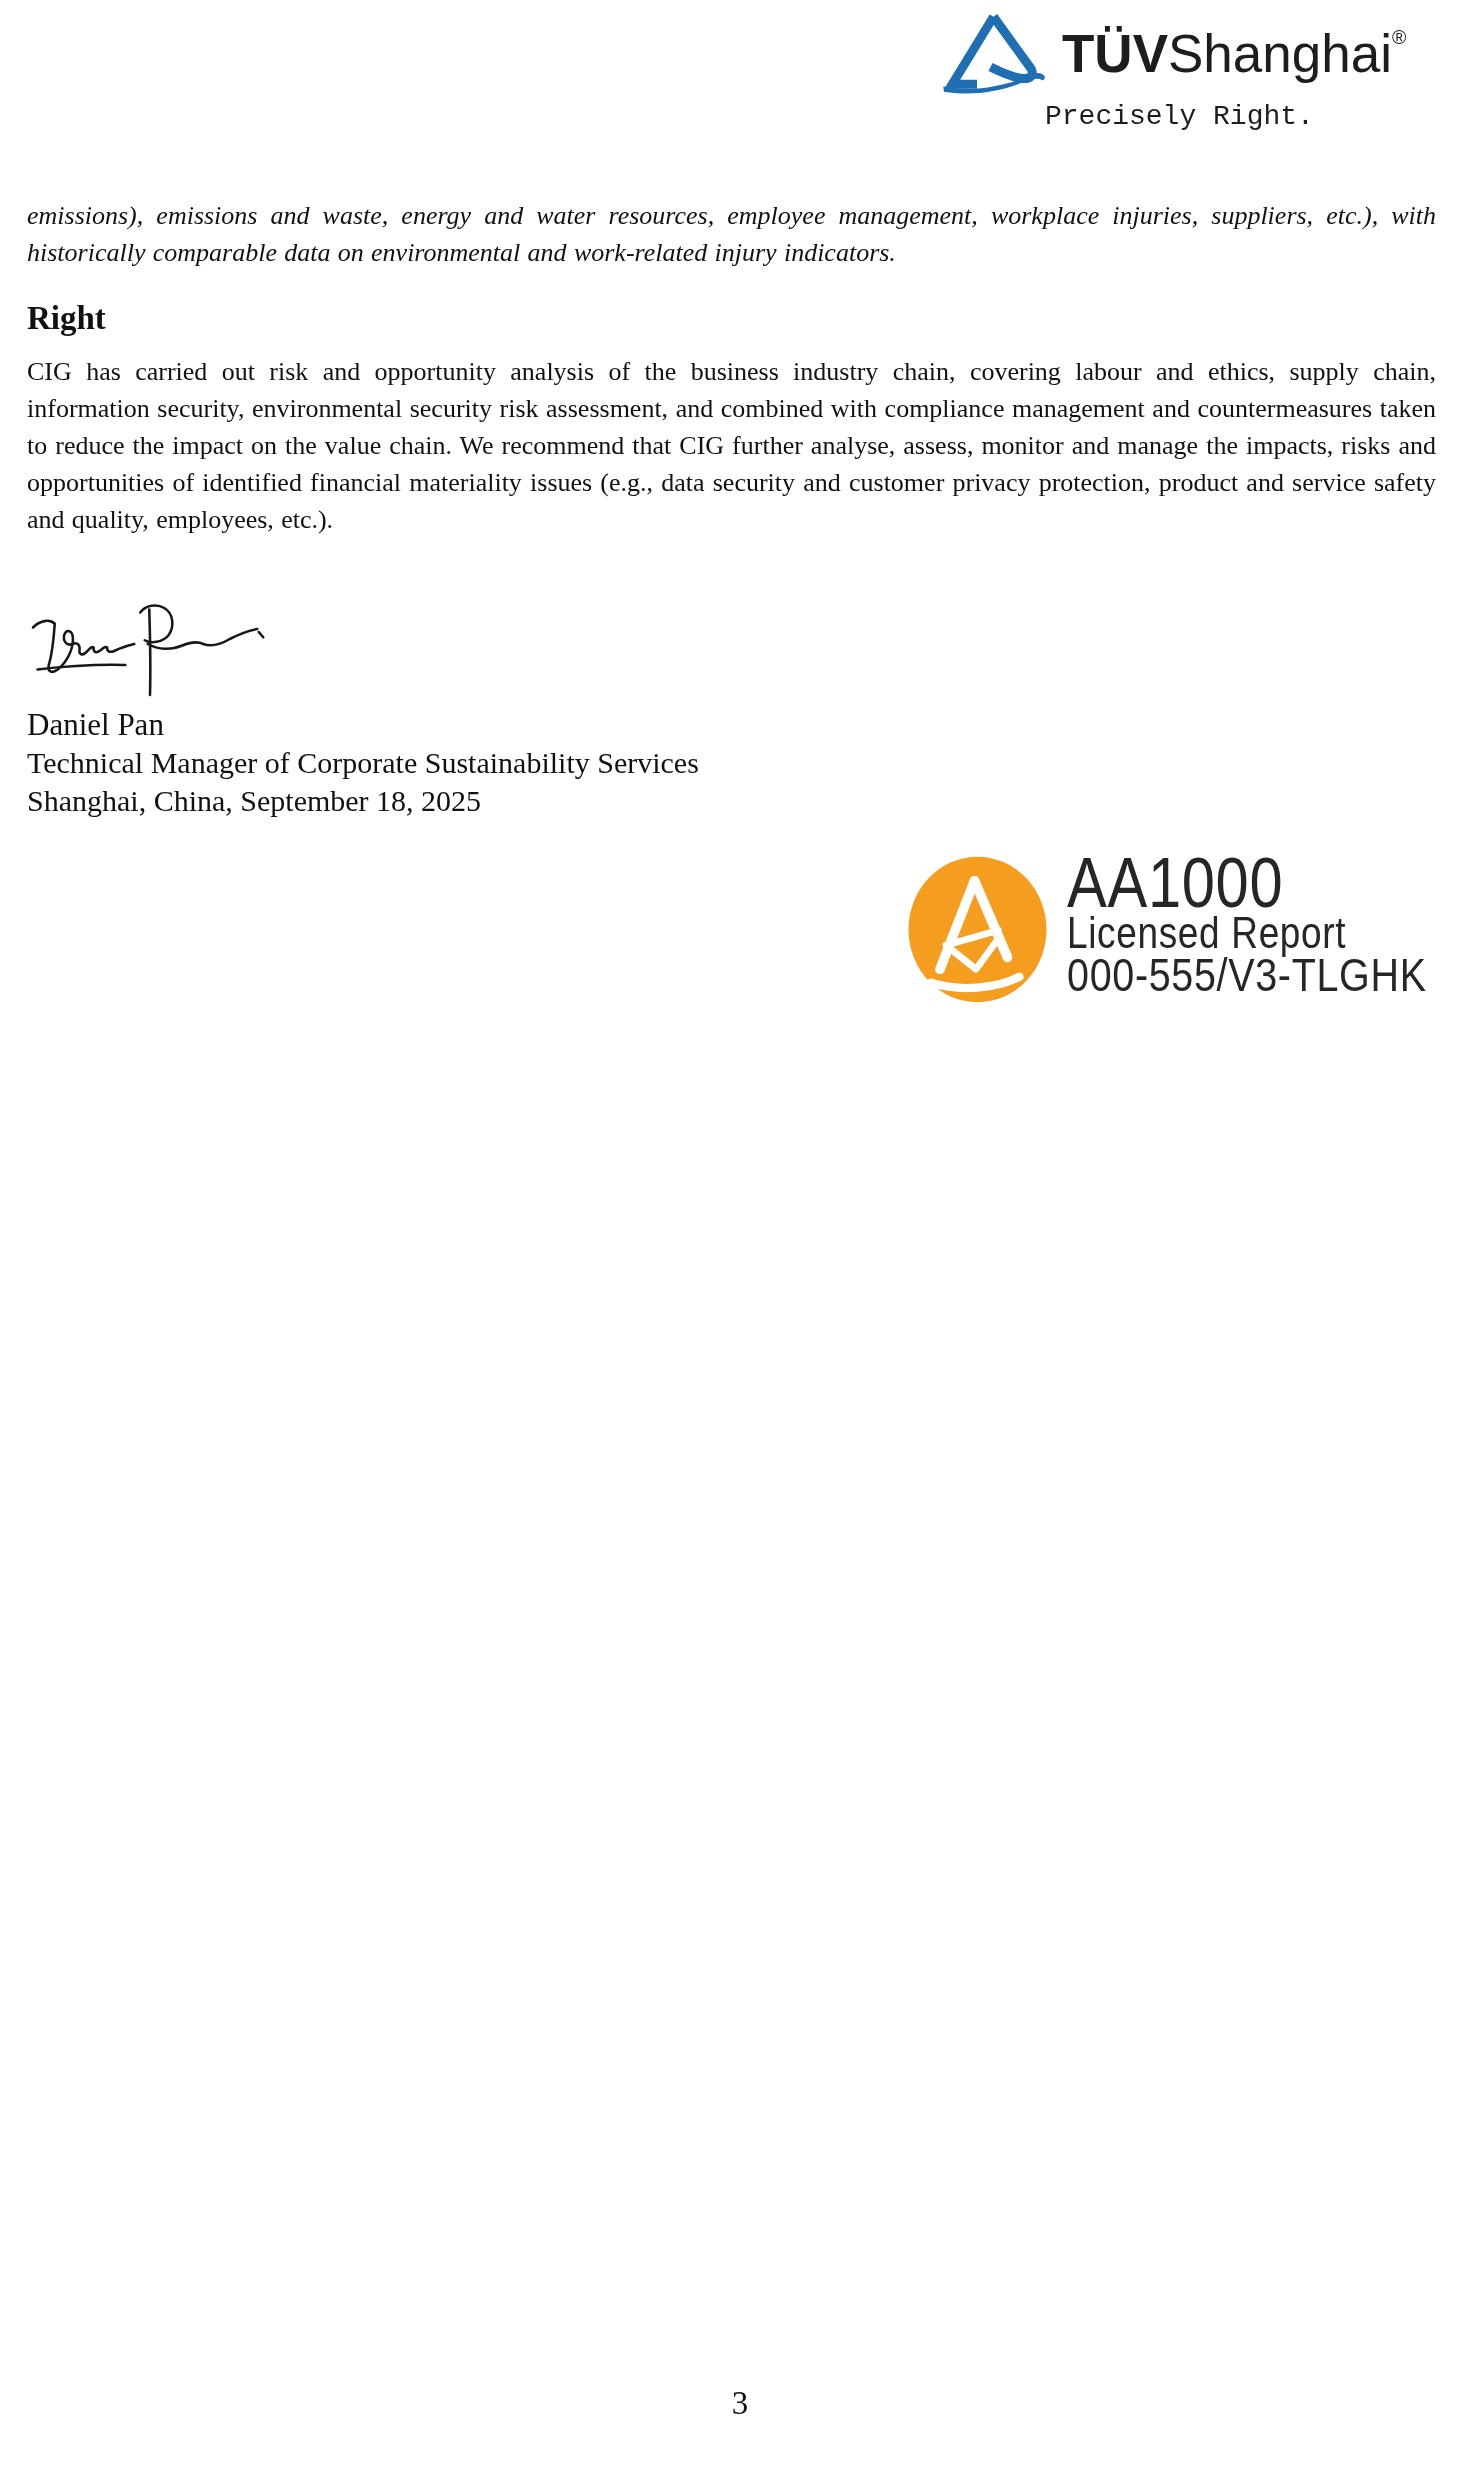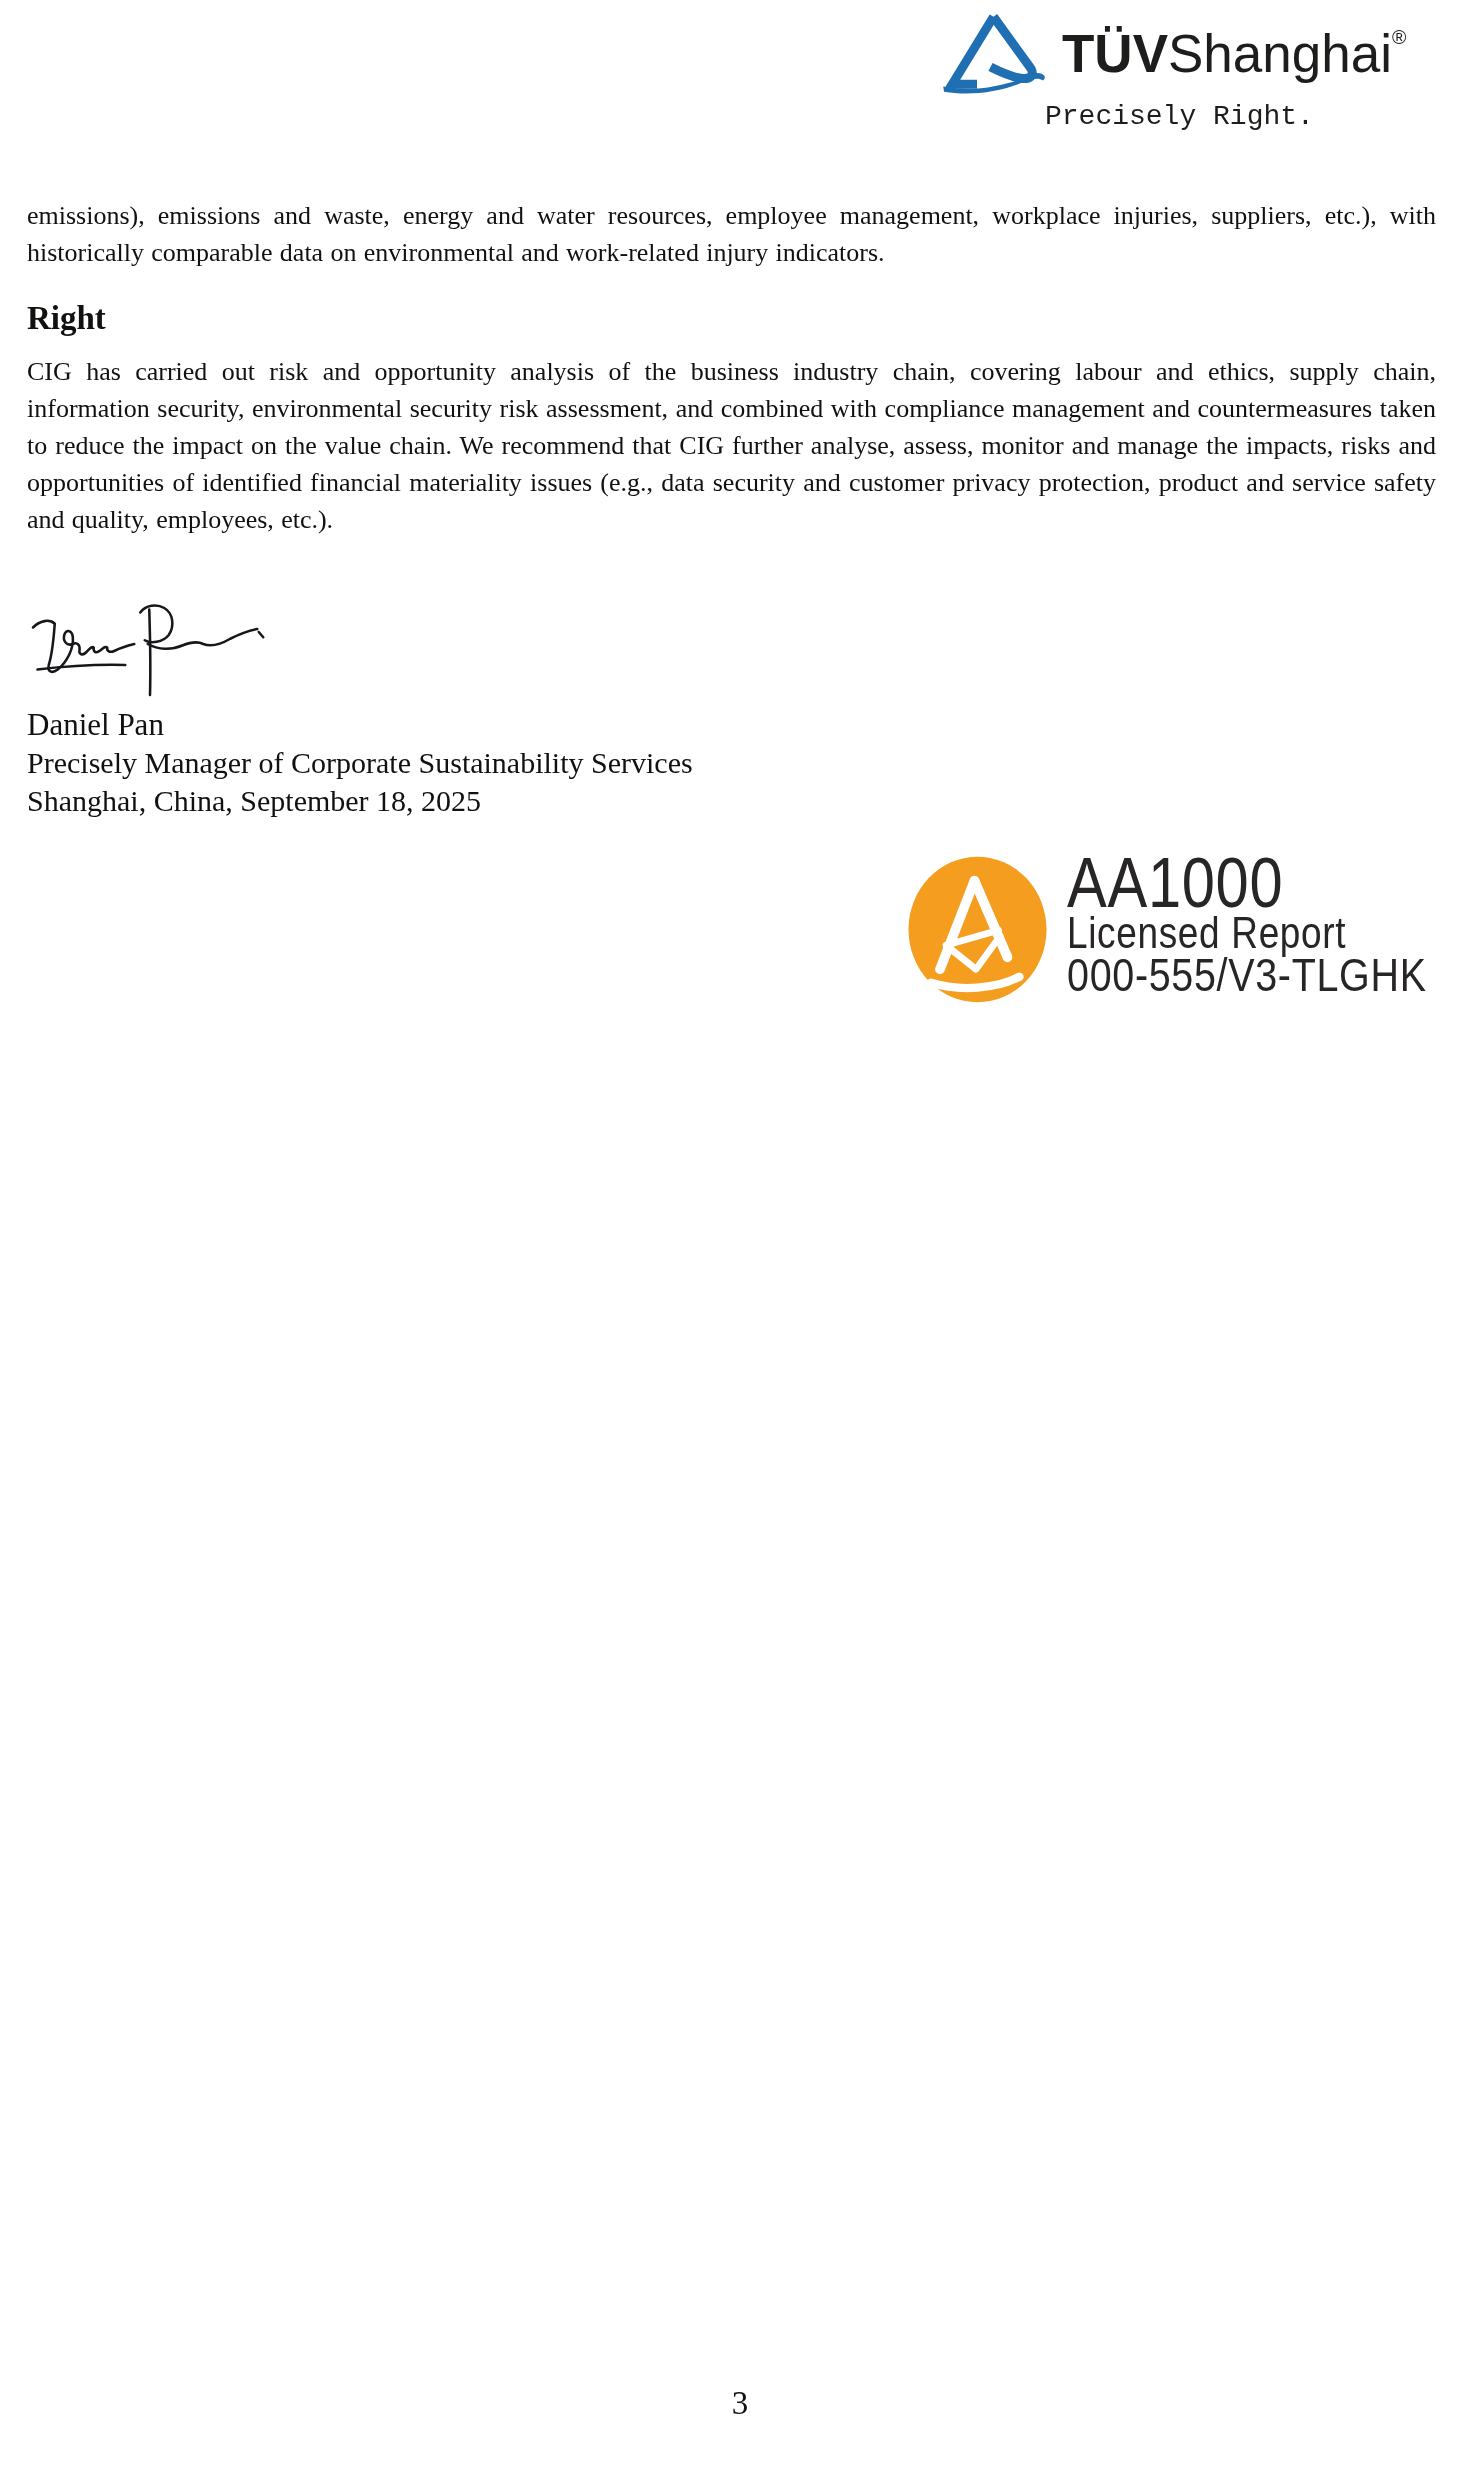--- a/index.html
+++ b/index.html
@@ -82,38 +82,38 @@
   <div class="tuv-logo">
     <svg class="tuv-triangle" viewBox="0 0 140 112" xmlns="http://www.w3.org/2000/svg">
       <path d="M70 9 L15 99 L48 99" fill="none" stroke="var(--tuv-blue)" stroke-width="12" stroke-linejoin="miter" stroke-linecap="butt"></path>
       <path d="M70 9 L120 78 C125 88 118 93 106 91 C94 89 80 83 66 76" fill="none" stroke="var(--tuv-blue)" stroke-width="12" stroke-linecap="butt"></path>
       <path d="M3 102 C45 110 88 101 118 87 C127 83 134 83 138 88 C139 90 138 92 136 94 C130 90 120 92 110 96 C80 109 40 115 4 109 Z" fill="var(--tuv-blue)"></path>
     </svg>
     <div class="tuv-wordmark"><span class="bold">TÜV</span><span>Shanghai</span><sup>®</sup></div>
     <div class="tuv-tagline">Precisely Right.</div>
   </div>
 
-  <div class="bodycopy para p-intro" style="position:absolute;">emissions), emissions and waste, energy and water resources, employee management, workplace injuries, suppliers, etc.), with historically comparable data on environmental and work-related injury indicators.</div>
+  <div class="bodycopy para p-intro" style="position:absolute;font-style:italic;">emissions), emissions and waste, energy and water resources, employee management, workplace injuries, suppliers, etc.), with historically comparable data on environmental and work-related injury indicators.</div>
 
   <div class="h-impact">Right</div>
 
   <div class="bodycopy para p-impact" style="position:absolute;">CIG has carried out risk and opportunity analysis of the business industry chain, covering labour and ethics, supply chain, information security, environmental security risk assessment, and combined with compliance management and countermeasures taken to reduce the impact on the value chain. We recommend that CIG further analyse, assess, monitor and manage the impacts, risks and opportunities of identified financial materiality issues (e.g., data security and customer privacy protection, product and service safety and quality, employees, etc.).</div>
 
   <svg class="sig-svg" viewBox="0 0 330 140" xmlns="http://www.w3.org/2000/svg">
     <path d="M5 38 C14 29 27 26 34 33 C33 47 31 72 26 88 C24 97 30 100 38 94 C50 84 60 66 58 50 C57 42 50 40 47 47 C44 56 50 63 58 60 C64 57 68 62 67 68 C66 74 71 76 76 71 C80 67 84 62 86 65 C85 70 89 73 94 69 C98 66 102 62 104 65 C103 70 108 72 114 69 C122 65 132 62 140 60"></path>
     <path d="M11 94 C45 90 90 87 128 88"></path>
     <path d="M148 18 C155 8 170 6 180 12 C192 19 194 36 186 48 C178 58 162 60 154 55"></path>
     <path d="M160 14 C161 45 162 90 161 128"></path>
     <path d="M158 60 C172 68 190 68 204 62 C214 58 224 56 232 60 C242 64 256 60 268 53 C280 47 294 42 304 40"></path>
     <path d="M306 44 L312 51"></path>
   </svg>
 
   <div class="sig-block">
     <div class="name">Daniel Pan</div>
-    <div>Precisely Manager of Corporate Sustainability Services</div>
+    <div>Technical Manager of Corporate Sustainability Services</div>
     <div>Shanghai, China, September 18, 2025</div>
   </div>
 
   <svg class="aa-seal" viewBox="0 0 188 198" xmlns="http://www.w3.org/2000/svg">
     <ellipse cx="94" cy="99" rx="92" ry="97" fill="var(--aa-orange)"></ellipse>
     <path d="M44 152 L90 34" stroke="#ffffff" stroke-width="13" stroke-linecap="round" fill="none"></path>
     <path d="M90 34 L134 136" stroke="#ffffff" stroke-width="13" stroke-linecap="round" fill="none"></path>
     <path d="M122 100 L52 120 L92 152 L124 108" stroke="#ffffff" stroke-width="9" stroke-linejoin="round" stroke-linecap="round" fill="none"></path>
     <path d="M32 170 C70 182 120 178 150 162" stroke="#ffffff" stroke-width="11" stroke-linecap="round" fill="none"></path>
   </svg>

